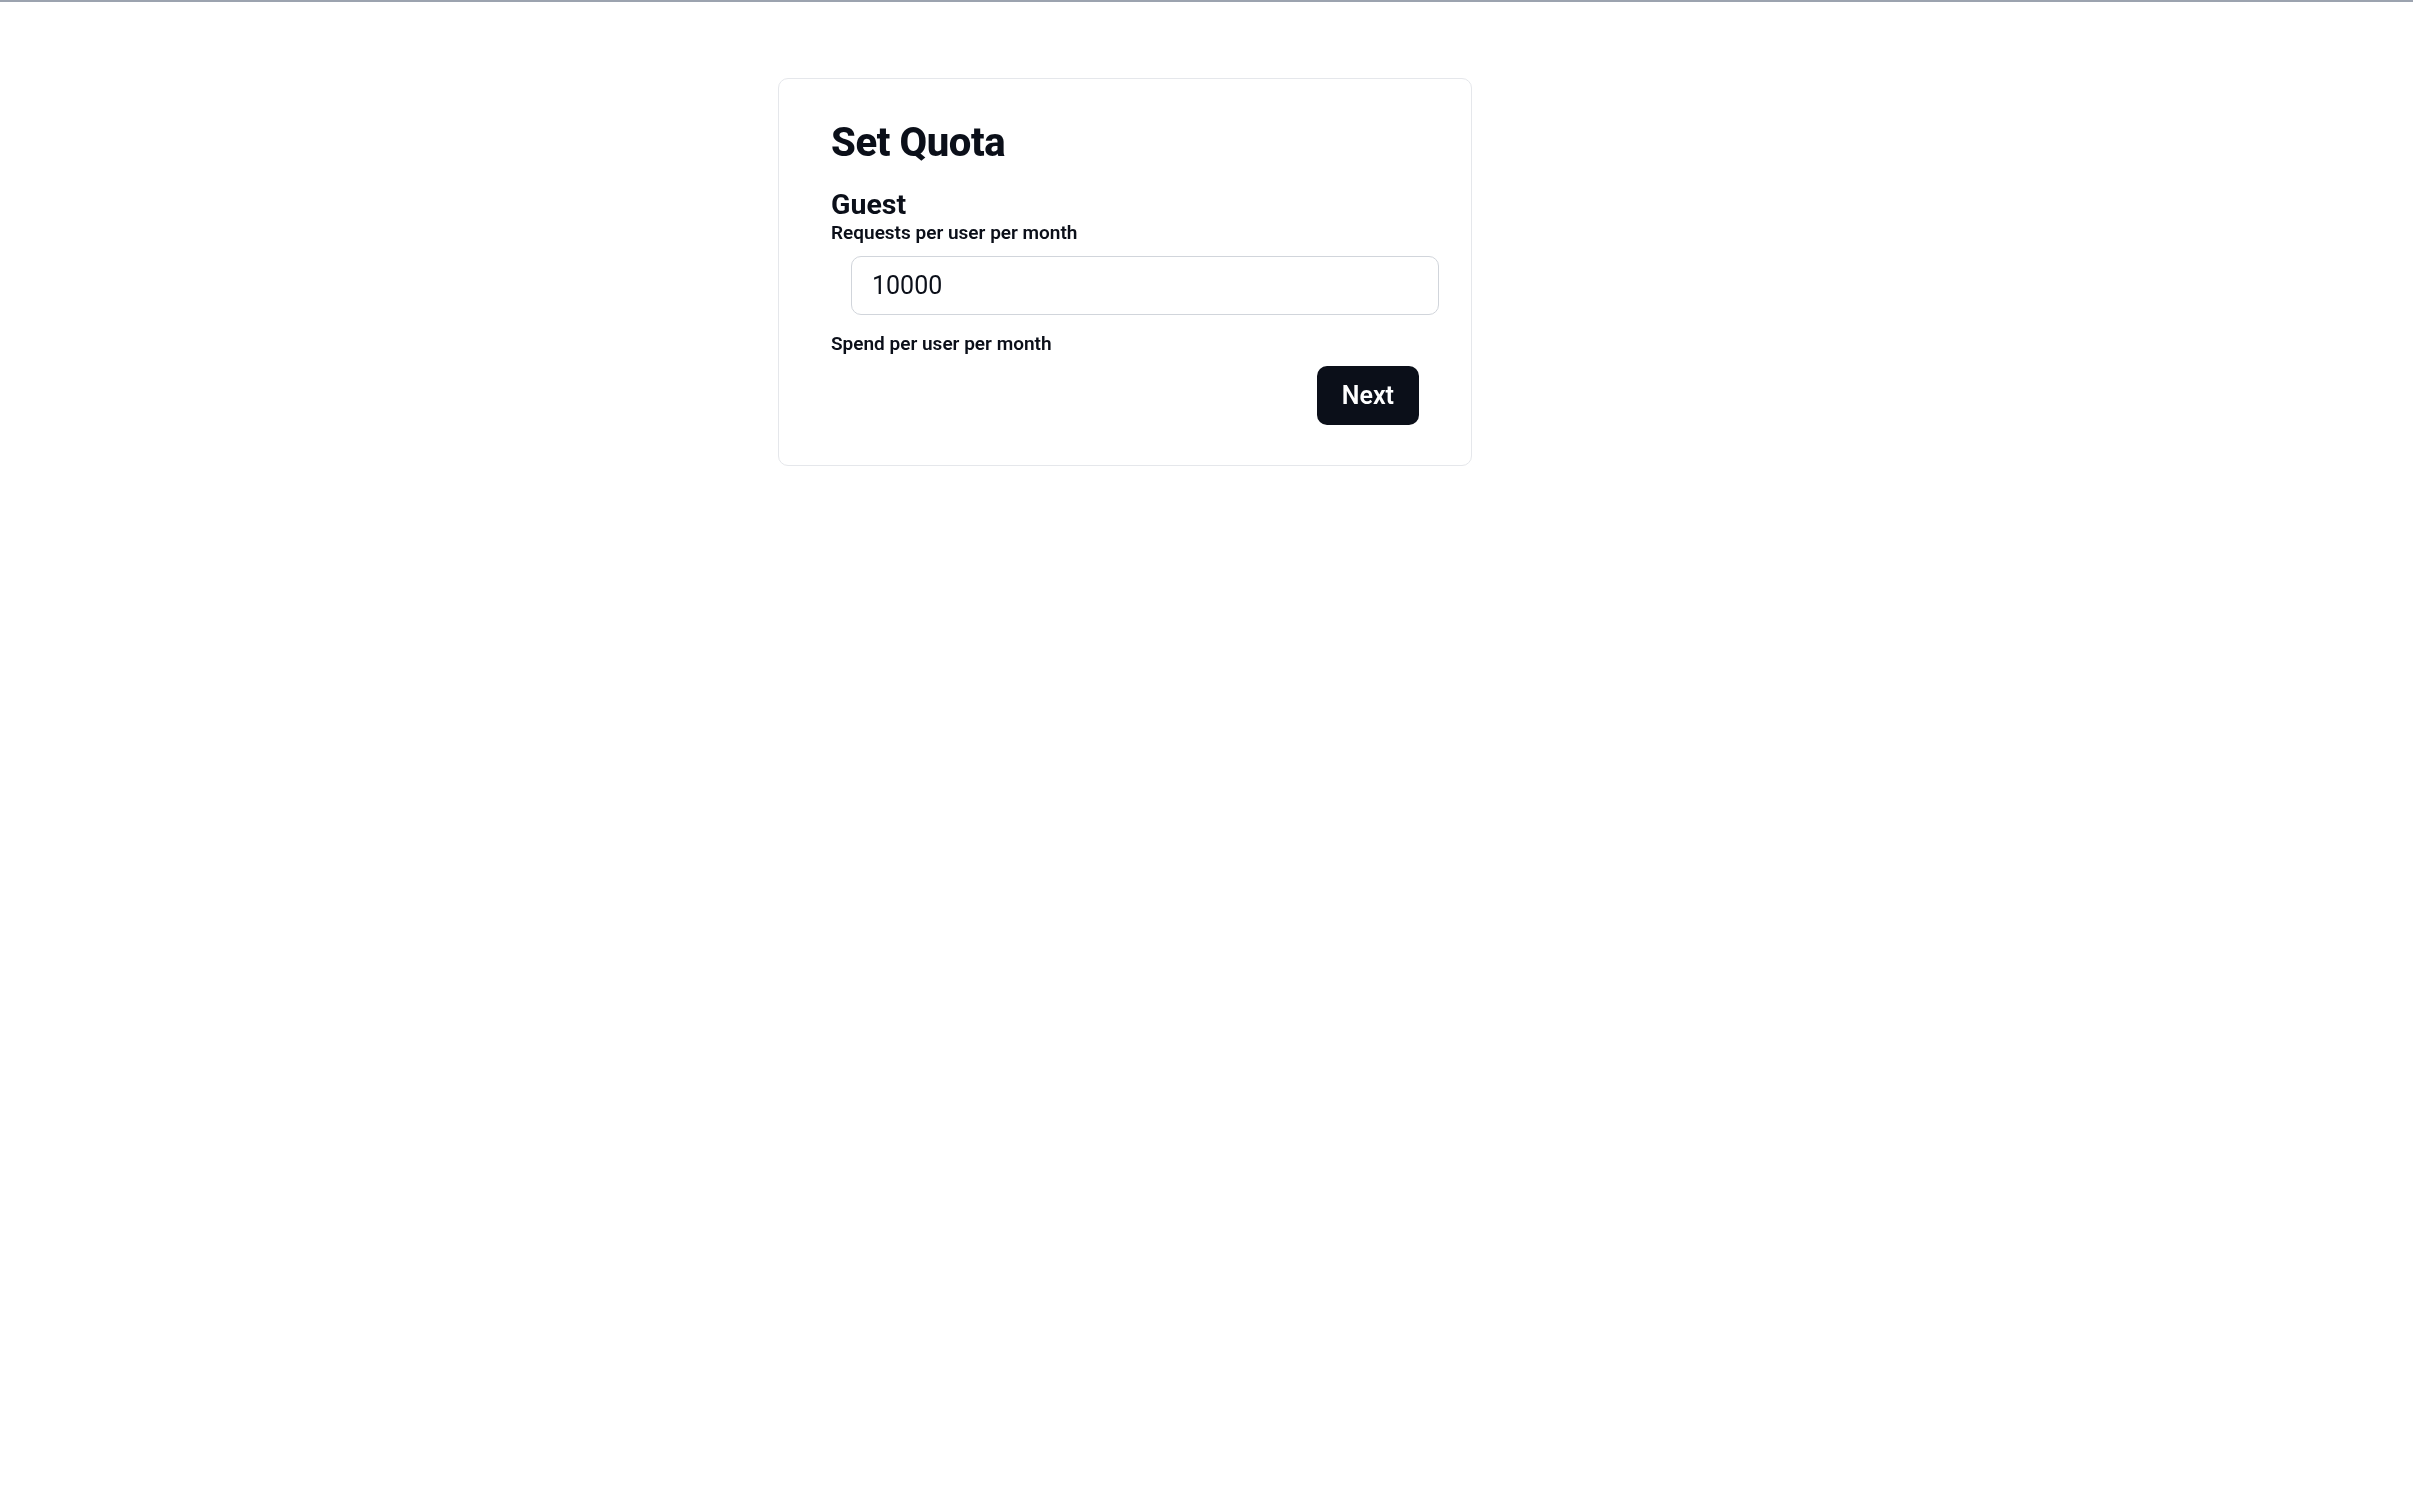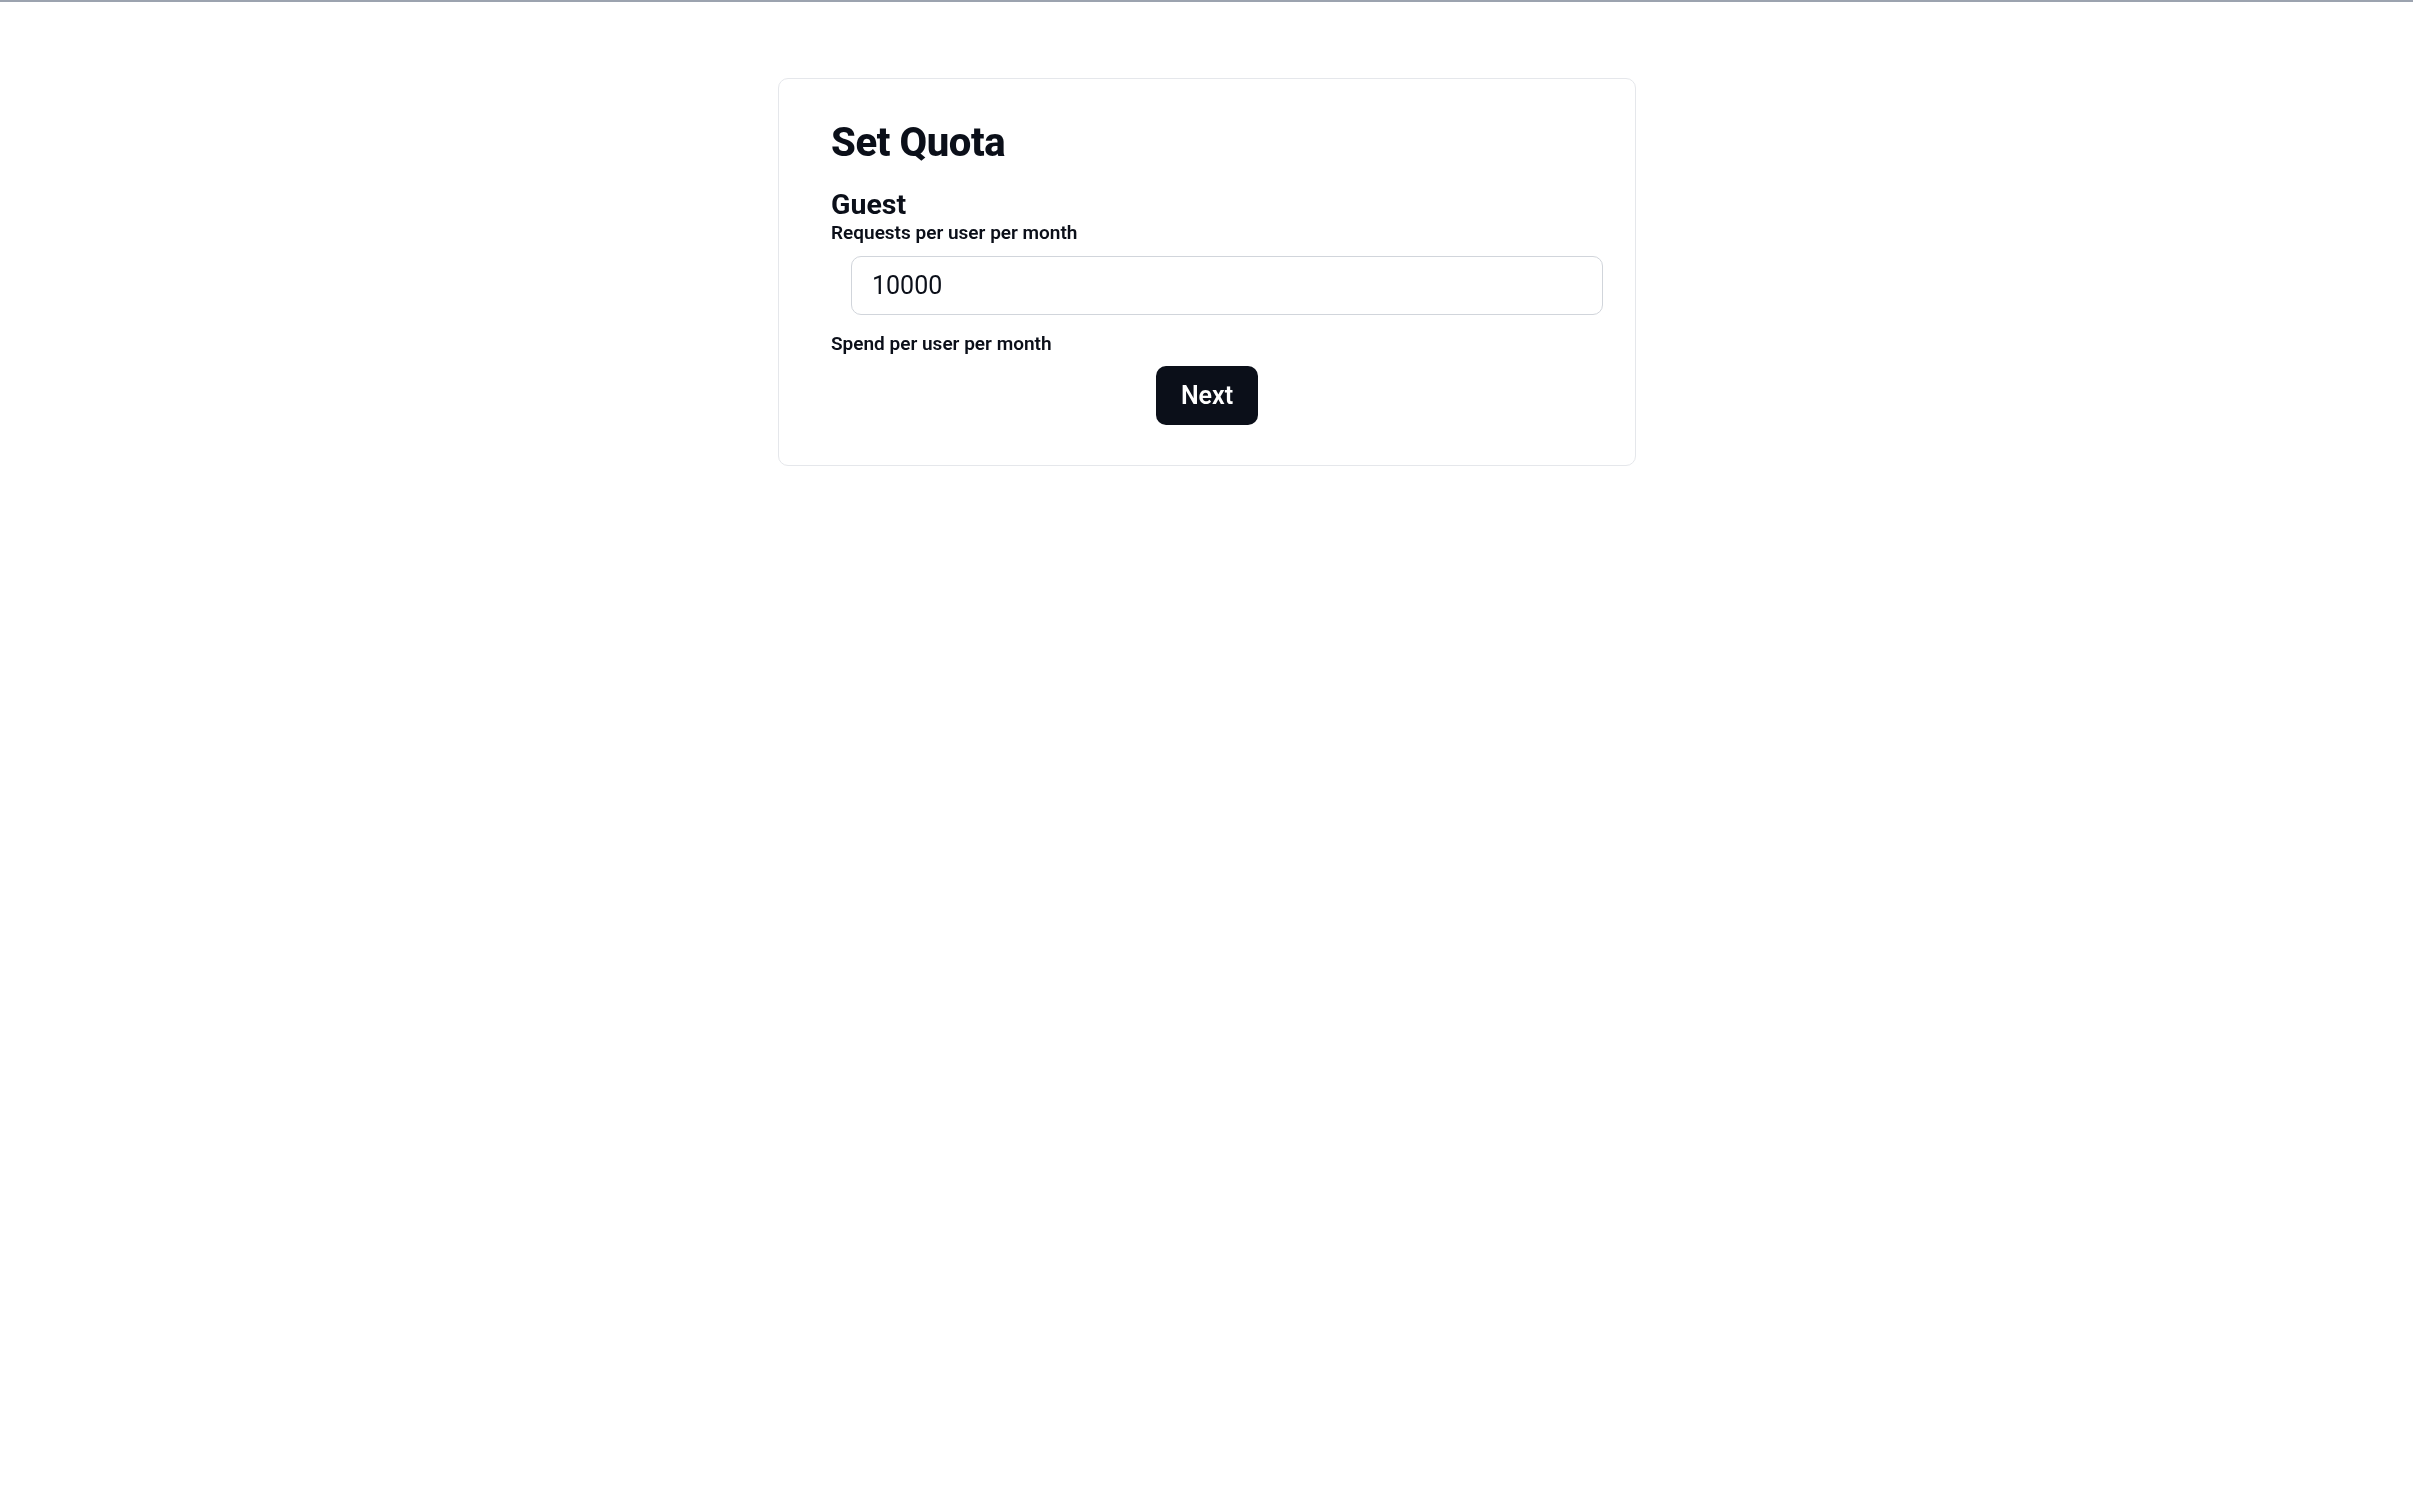--- a/index.html
+++ b/index.html
@@ -22,21 +22,21 @@
       left: 0;
       right: 0;
       height: 1.7px;
       background: #9ca3af;
     }
 
     .card {
       position: absolute;
       left: 778px;
       top: 78px;
-      width: 858px;
+      width: 694px;
       border: 0.8px solid #e5e7eb;
       border-radius: 10px;
       padding: 40px 52px;
       background: #ffffff;
     }
 
     .title {
       font-size: 40px;
       font-weight: 800;
       color: #0b0f19;
@@ -123,21 +123,21 @@
       font-size: 0;
     }
 
     .stepper-btn svg {
       width: 10px;
       height: 6.7px;
     }
 
     .button-row {
       display: flex;
-      justify-content: center;
+      justify-content: flex-end;
     }
 
     .next-button {
       background: #0b0f19;
       color: #ffffff;
       border: none;
       border-radius: 10px;
       padding: 15px 25px;
       font-size: 25px;
       font-weight: 600;

